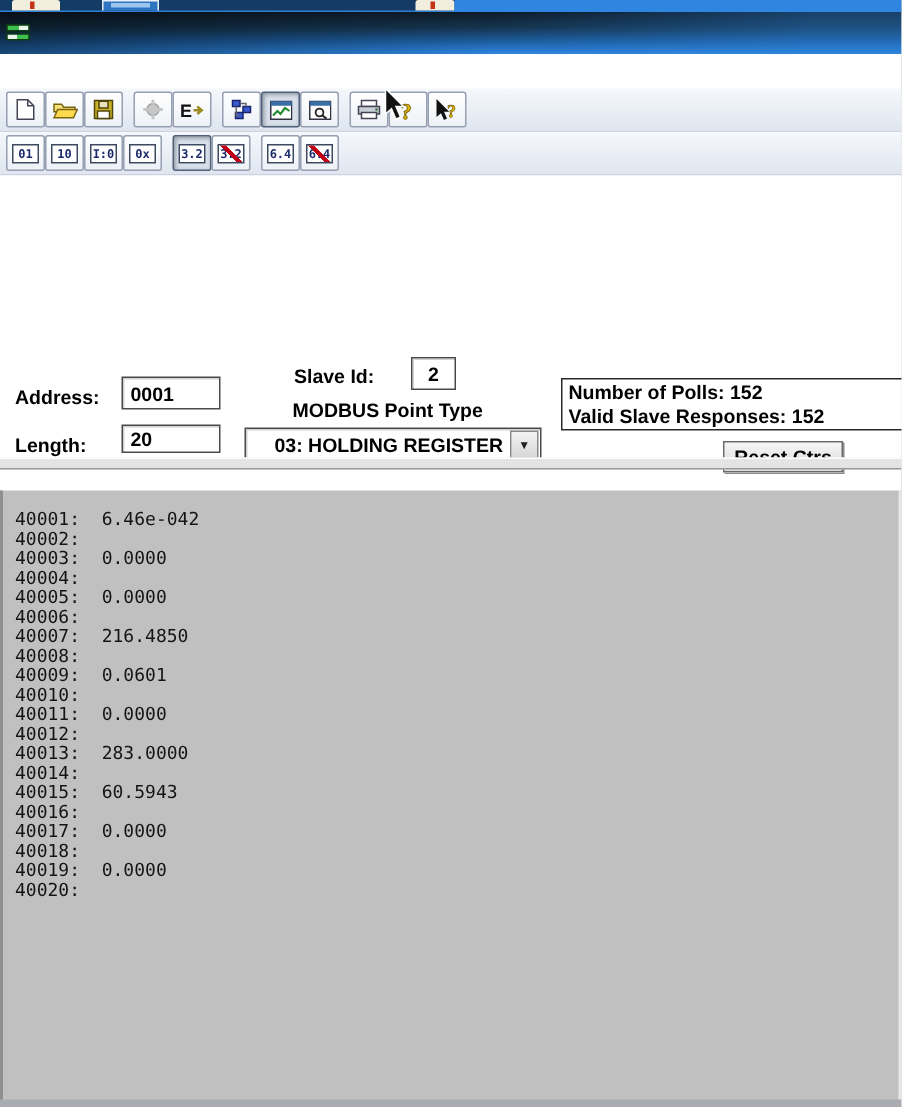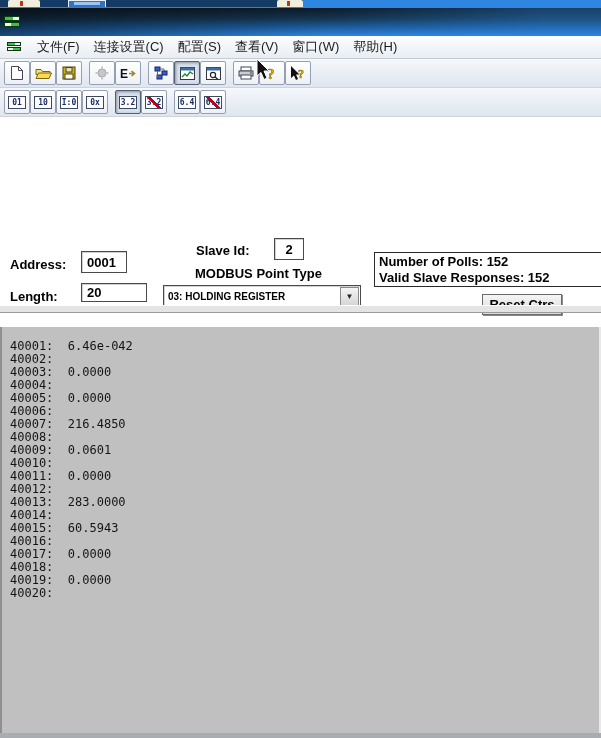--- a/index.html
+++ b/index.html
@@ -56,21 +56,21 @@
 
   
   .form-area { position:absolute; left:0; top:117px; width:601px; height:188px; background:#fff; }
   .lbl { position:absolute; font-size:13px; font-weight:bold; color:#000; white-space:nowrap; }
   .field { position:absolute; background:#fff; border:1px solid #4a4a4a;
     box-shadow:inset 1px 1px 0 rgba(0,0,0,.18); font-size:13px; font-weight:bold; color:#000;
     display:flex; align-items:center; padding-left:5px; }
   .combo { position:absolute; left:163px; top:168px; width:198px; height:23px; background:#fff;
     border:1px solid #4a4a4a; box-shadow:inset 1px 1px 0 rgba(0,0,0,.18);
     display:flex; align-items:center; }
-  .combo-text { font-size:10px; font-weight:bold; padding-left:4px; flex:1; white-space:nowrap; }
+  .combo-text { font-size:13px; font-weight:bold; padding-left:19px; flex:1; white-space:nowrap; }
   .combo-arrow { width:19px; height:19px; margin-right:1px; border:1px solid #8a8a8a;
     background:linear-gradient(to bottom,#f4f4f4,#d6d6d6); display:flex; align-items:center; justify-content:center;
     font-size:8px; color:#222; }
   .stats-box { position:absolute; left:374px; top:135px; width:232px; height:35px;
     background:#fff; border:1px solid #2a2a2a; padding:1px 4px; font-size:13px; font-weight:bold; line-height:16px; white-space:nowrap; }
   .reset-btn { position:absolute; left:482px; top:177px; width:80px; height:21px;
     background:linear-gradient(to bottom,#f5f5f5,#dcdcdc); border:1px solid #6a6a6a;
     box-shadow:1px 1px 0 #8a8a8a; font-size:13px; font-weight:bold; color:#000;
     display:flex; align-items:center; justify-content:center; }
 
@@ -101,34 +101,20 @@
     <div class="frag-blue" style="left:303px;width:298px;"></div>
   </div>
 
   <div class="title-bar">
     <div class="app-icon">
       <div class="bar bar1"></div>
         <div class="bar bar2"></div>
     </div>
   </div>
 
-  <div class="menu-bar">
-    <div class="menu-icon">
-      <div class="bar bar1"></div>
-        <div class="bar bar2"></div>
-    </div>
-    <div style="display:flex;align-items:center;">
-        <div class="menu-item">文件(F)</div>
-        <div class="menu-item">连接设置(C)</div>
-        <div class="menu-item">配置(S)</div>
-        <div class="menu-item">查看(V)</div>
-        <div class="menu-item">窗口(W)</div>
-        <div class="menu-item">帮助(H)</div>
-      </div>
-  </div>
 
   <div class="toolbar toolbar1">
       <div class="tb-btn">
         <span>
           <svg width="14" height="16">
             <path d="M1.5 1.5h7l4 4v9h-11z" fill="#fff" stroke="#445"></path>
             <path d="M8.5 1.5v4h4" fill="none" stroke="#445"></path>
           </svg>
         </span>
       </div>
@@ -246,21 +232,21 @@
       <div class="tb-btn gap">
         <span class="chip">6.4</span>
       </div>
       <div class="tb-btn">
         <span class="chip slashed">6.4</span>
       </div>
     </div>
 
   <div class="form-area">
     <div class="lbl" style="left:10px;top:140px;">Address:</div>
-    <div class="field" style="left:81px;top:134px;width:46px;height:22px;">0001</div>
+    <div class="field" style="left:81px;top:134px;width:66px;height:22px;">0001</div>
 
     <div class="lbl" style="left:10px;top:172px;">Length:</div>
     <div class="field" style="left:81px;top:166px;width:66px;height:19px;">20</div>
 
     <div class="lbl" style="left:196px;top:126px;">Slave Id:</div>
     <div class="field" style="left:274px;top:121px;width:30px;height:22px;justify-content:center;padding-left:0;">2</div>
 
     <div class="lbl" style="left:195px;top:149px;">MODBUS Point Type</div>
     <div class="combo">
       <div class="combo-text">03: HOLDING REGISTER</div>

